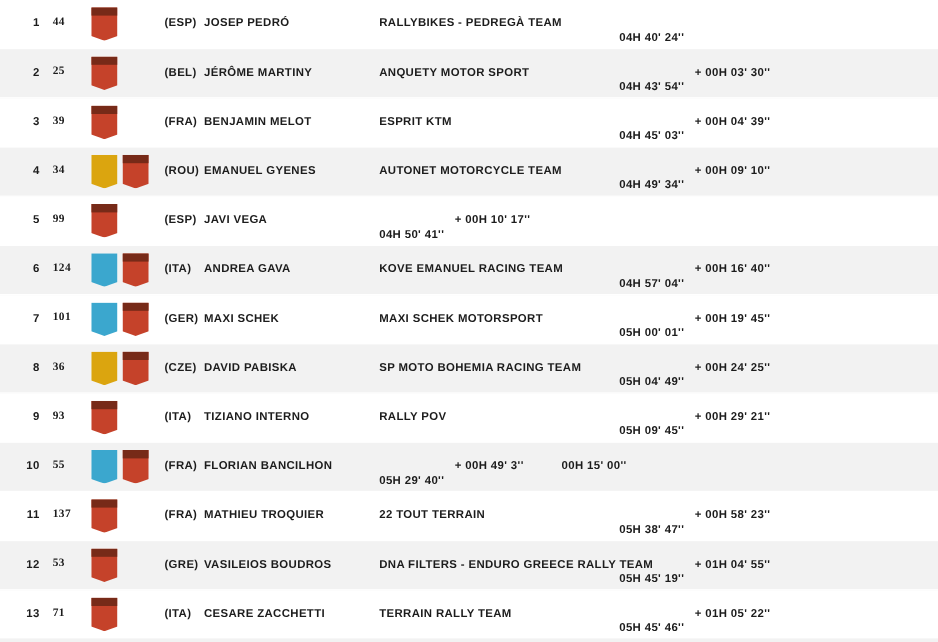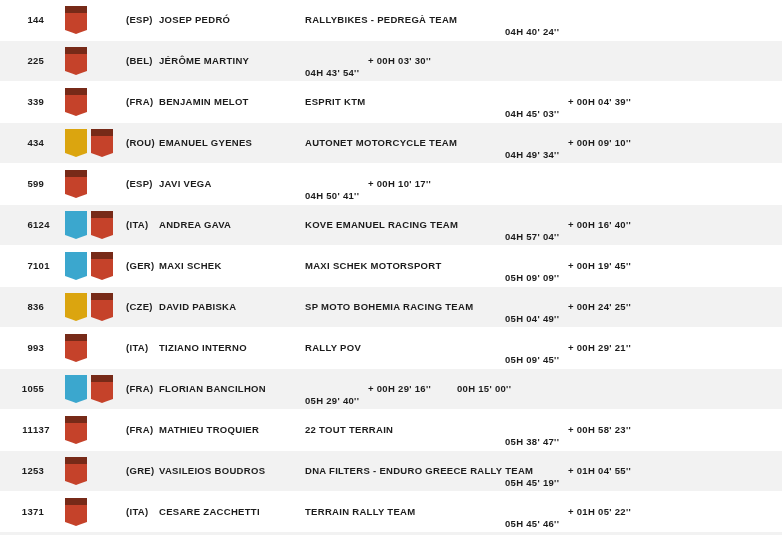--- a/index.html
+++ b/index.html
@@ -20,21 +20,21 @@
     font-weight:bold;
     font-size:9.5px;
     letter-spacing:0.3px;
     color:#1c1c1c;
     white-space:nowrap;
     cursor:pointer;
   }
   .row.gray{background:#f2f2f2;}
   .cell{flex:none;line-height:1;}
   .pos{width:33px;text-align:right;}
-  .bib{width:30px;text-align:left;}
+  .bib{margin-left:11px;width:30px;text-align:left;font-family:Liberation Serif, serif;}
   .badges{
     margin:0;width:48px;padding-left:2px;
     display:flex;gap:4px;align-items:center;height:41px;
   }
   .badge{
     position:relative;
     width:22px;height:28px;
     clip-path:polygon(0 0,100% 0,100% 86%,68% 95%,50% 100%,32% 95%,0 86%);
     flex:none;
   }
@@ -76,20 +76,21 @@
   <div class="row gray">
     <div class="cell pos">2</div>
     <div class="cell bib">25</div>
     <div class="cell badges">
         <span class="badge b-orange">
           <span class="band"></span>
         </span>
       </div>
     <div class="cell country">(BEL)</div>
     <div class="cell name">JÉRÔME MARTINY</div>
+    <div class="cell team">ANQUETY MOTOR SPORT</div>
     <div class="cell time">04H 43' 54''</div>
     <div class="cell gap">+ 00H 03' 30''</div>
     <div class="cell penalty"></div>
   </div>
 
   <div class="row">
     <div class="cell pos">3</div>
     <div class="cell bib">39</div>
     <div class="cell badges">
         <span class="badge b-orange">
@@ -158,21 +159,21 @@
     <div class="cell bib">101</div>
     <div class="cell badges">
         <span class="badge b-blue"></span>
         <span class="badge b-orange">
           <span class="band"></span>
         </span>
       </div>
     <div class="cell country">(GER)</div>
     <div class="cell name">MAXI SCHEK</div>
     <div class="cell team">MAXI SCHEK MOTORSPORT</div>
-    <div class="cell time">05H 09' 09''</div>
+    <div class="cell time">05H 00' 01''</div>
     <div class="cell gap">+ 00H 19' 45''</div>
     <div class="cell penalty"></div>
   </div>
 
   <div class="row gray">
     <div class="cell pos">8</div>
     <div class="cell bib">36</div>
     <div class="cell badges">
         <span class="badge b-yellow"></span>
         <span class="badge b-orange">
@@ -208,21 +209,21 @@
     <div class="cell bib">55</div>
     <div class="cell badges">
         <span class="badge b-blue"></span>
         <span class="badge b-orange">
           <span class="band"></span>
         </span>
       </div>
     <div class="cell country">(FRA)</div>
     <div class="cell name">FLORIAN BANCILHON</div>
     <div class="cell time">05H 29' 40''</div>
-    <div class="cell gap">+ 00H 29' 16''</div>
+    <div class="cell gap">+ 00H 49' 3''</div>
     <div class="cell penalty">00H 15' 00''</div>
   </div>
 
   <div class="row">
     <div class="cell pos">11</div>
     <div class="cell bib">137</div>
     <div class="cell badges">
         <span class="badge b-orange">
           <span class="band"></span>
         </span>

